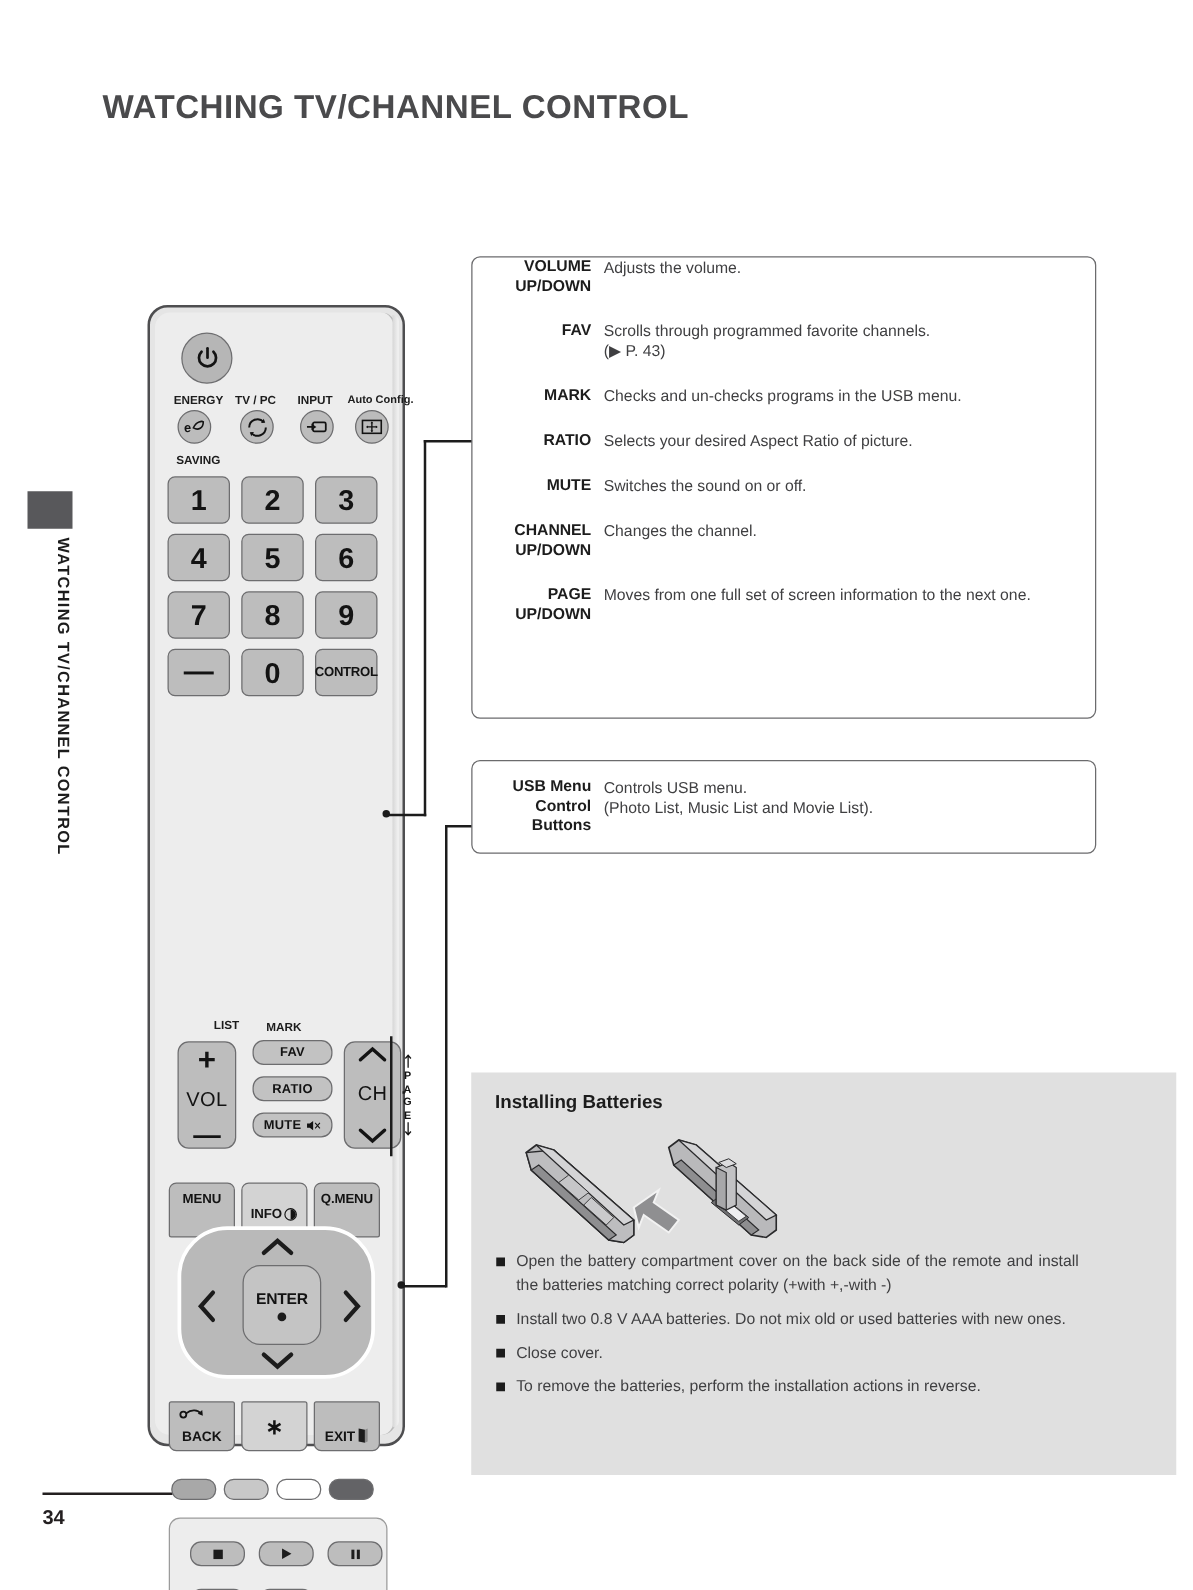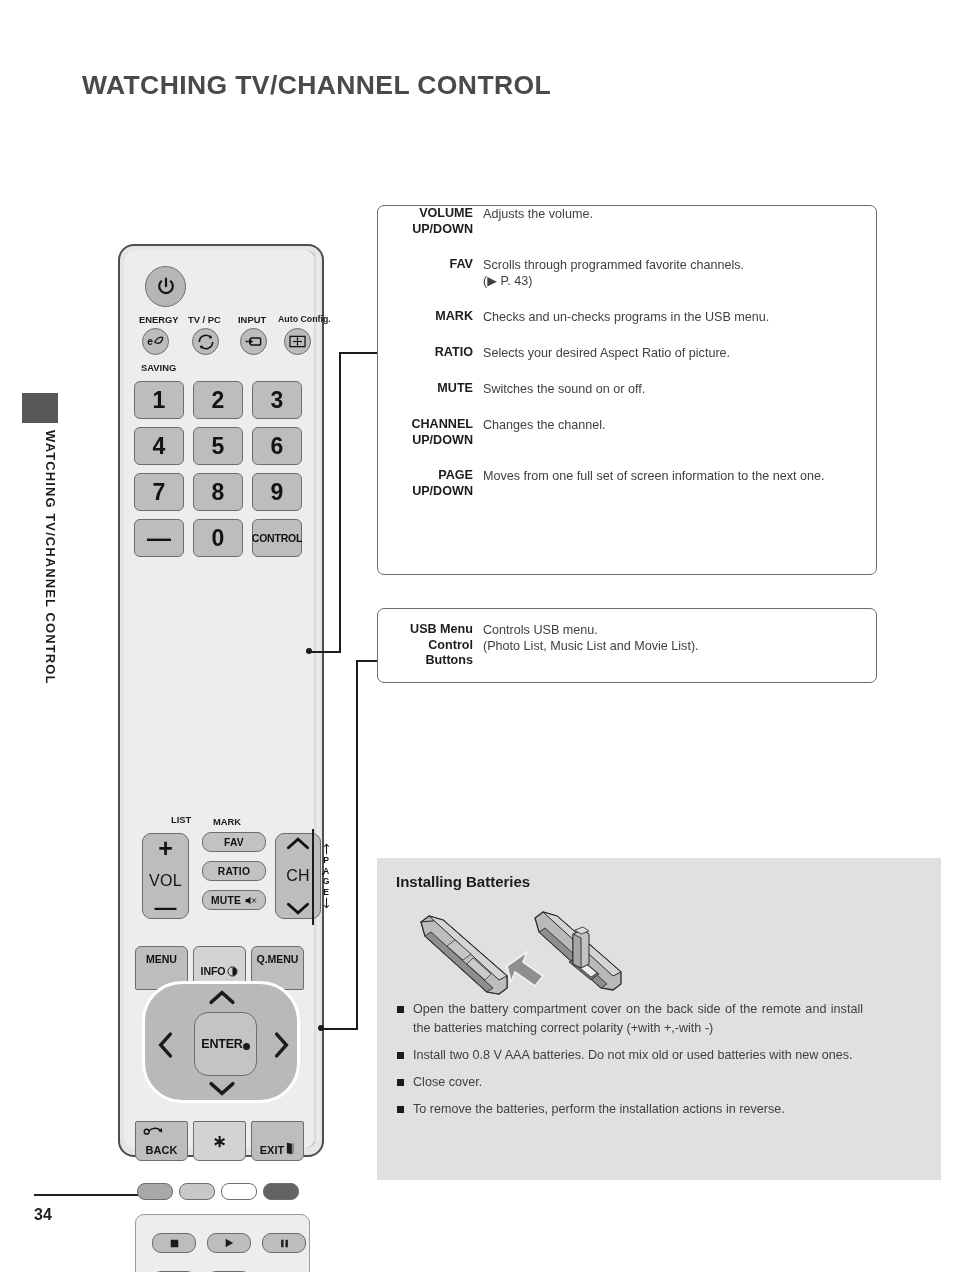--- a/index.html
+++ b/index.html
@@ -216,21 +216,21 @@
     background: #b9b9b9;
     border: 3px solid #ffffff;
     border-radius: 40px;
   }
   .dpad-enter {
     position: absolute; left: 49px; top: 28px;
     width: 63px; height: 64px;
     background: #c4c4c4;
     border: 1.3px solid #6d6d6f;
     border-radius: 14px;
-    display: flex; flex-direction: row;
+    display: flex; flex-direction: column;
     align-items: center; justify-content: center;
   }
   .enter-text { font-size: 12.5px; font-weight: bold; color: #131313; letter-spacing: -0.2px; }
   .enter-dot { width: 7px; height: 7px; border-radius: 50%; background: #1c1c1c; margin-top: 4px; }
   .arr { position: absolute; color: #1c1c1c; font-weight: bold; }
 
   
   .bse-row { position: absolute; left: 15px; top: 875px; display: flex; gap: 5px; }
   .bse-btn {
     width: 53px; height: 40px;

